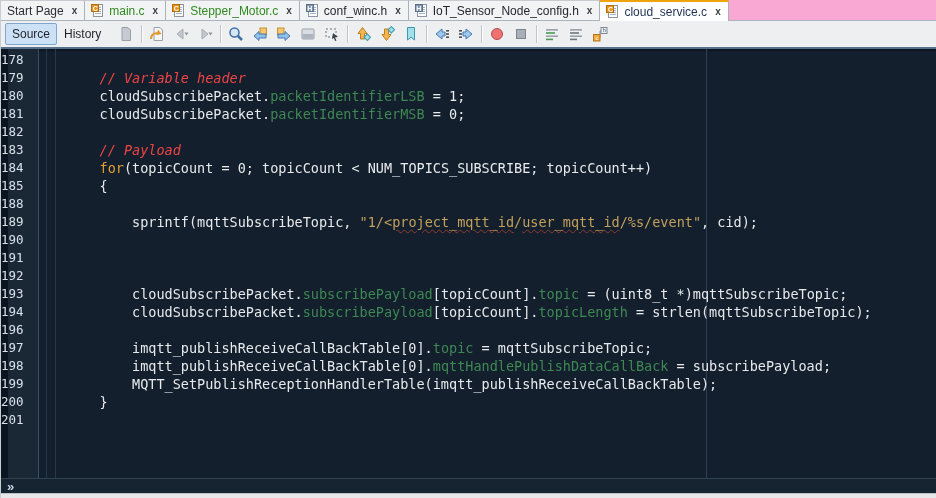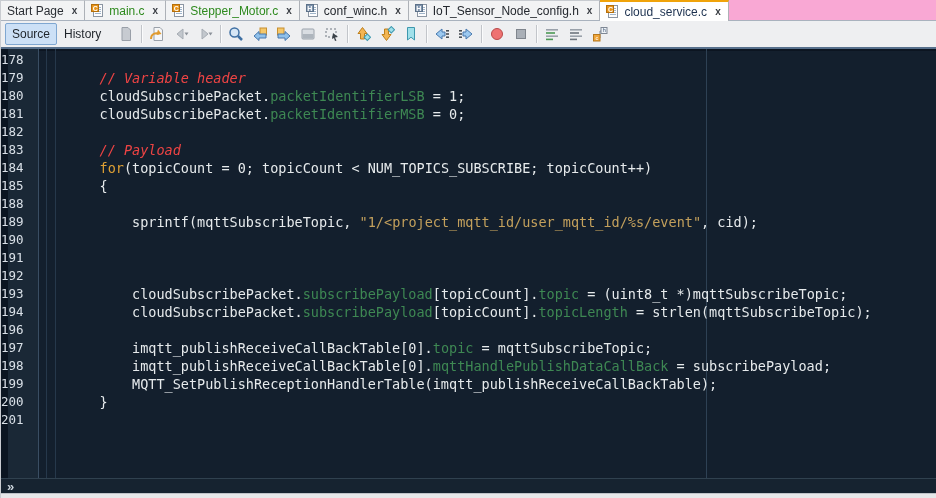--- a/index.html
+++ b/index.html
@@ -43,21 +43,21 @@
   #margin-guide { left:705px; background:#2E4154; }
   .row { position:relative; display:flex; height:18px; }
   .num { width:37px; flex:none; text-align:left; padding-right:5px;
          font:12.5px/18px "DejaVu Sans Mono", monospace; color:#D9E0E7; }
   .code { flex:1; margin-left:29px; font:13.5px/18px "DejaVu Sans Mono", monospace;
           color:#E6EAEC; white-space:pre; }
   .code .c { color:#ef4444; font-style:italic; }
   .code .k { color:#DFA034; }
   .code .f { color:#3E8853; }
   .code .s { color:#C3A05C; }
-  .code .sw { color:#C3A05C; text-decoration-style:wavy;
+  .code .sw { color:#C3A05C; text-decoration:underline; text-decoration-style:wavy;
               text-decoration-color:#8F3B34; text-decoration-thickness:1px; text-underline-offset:2px; }
 
   
   #breadcrumb { height:15px; background:#162330; border-top:1px solid #30414F; display:flex; align-items:center; }
   #breadcrumb .chev { margin-left:6px; color:#CBD4DC; font-size:13px; line-height:13px; font-weight:bold; }
   #bottom-strip { height:5px; background:#E7E8EA; border-top:1px solid #BFC3C8; }
 </style>
 </head>
 <body>
 

